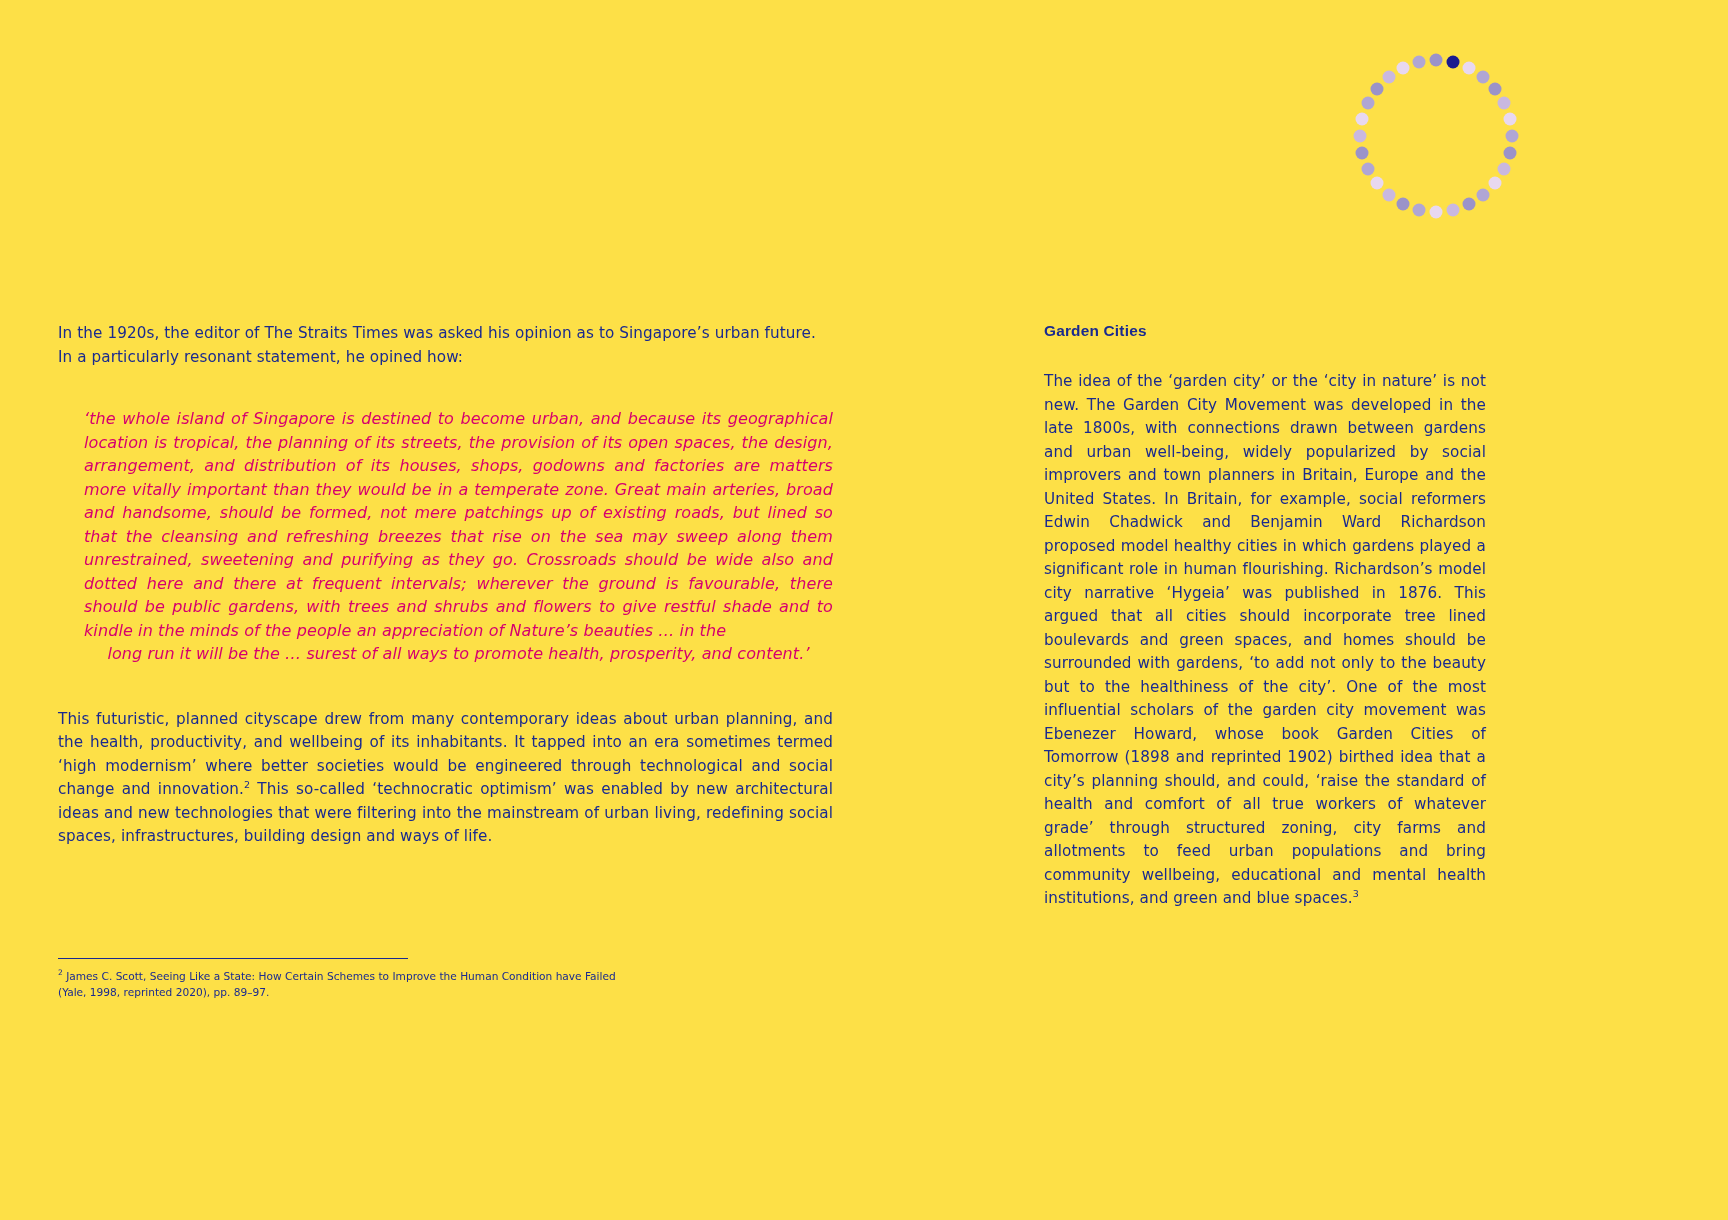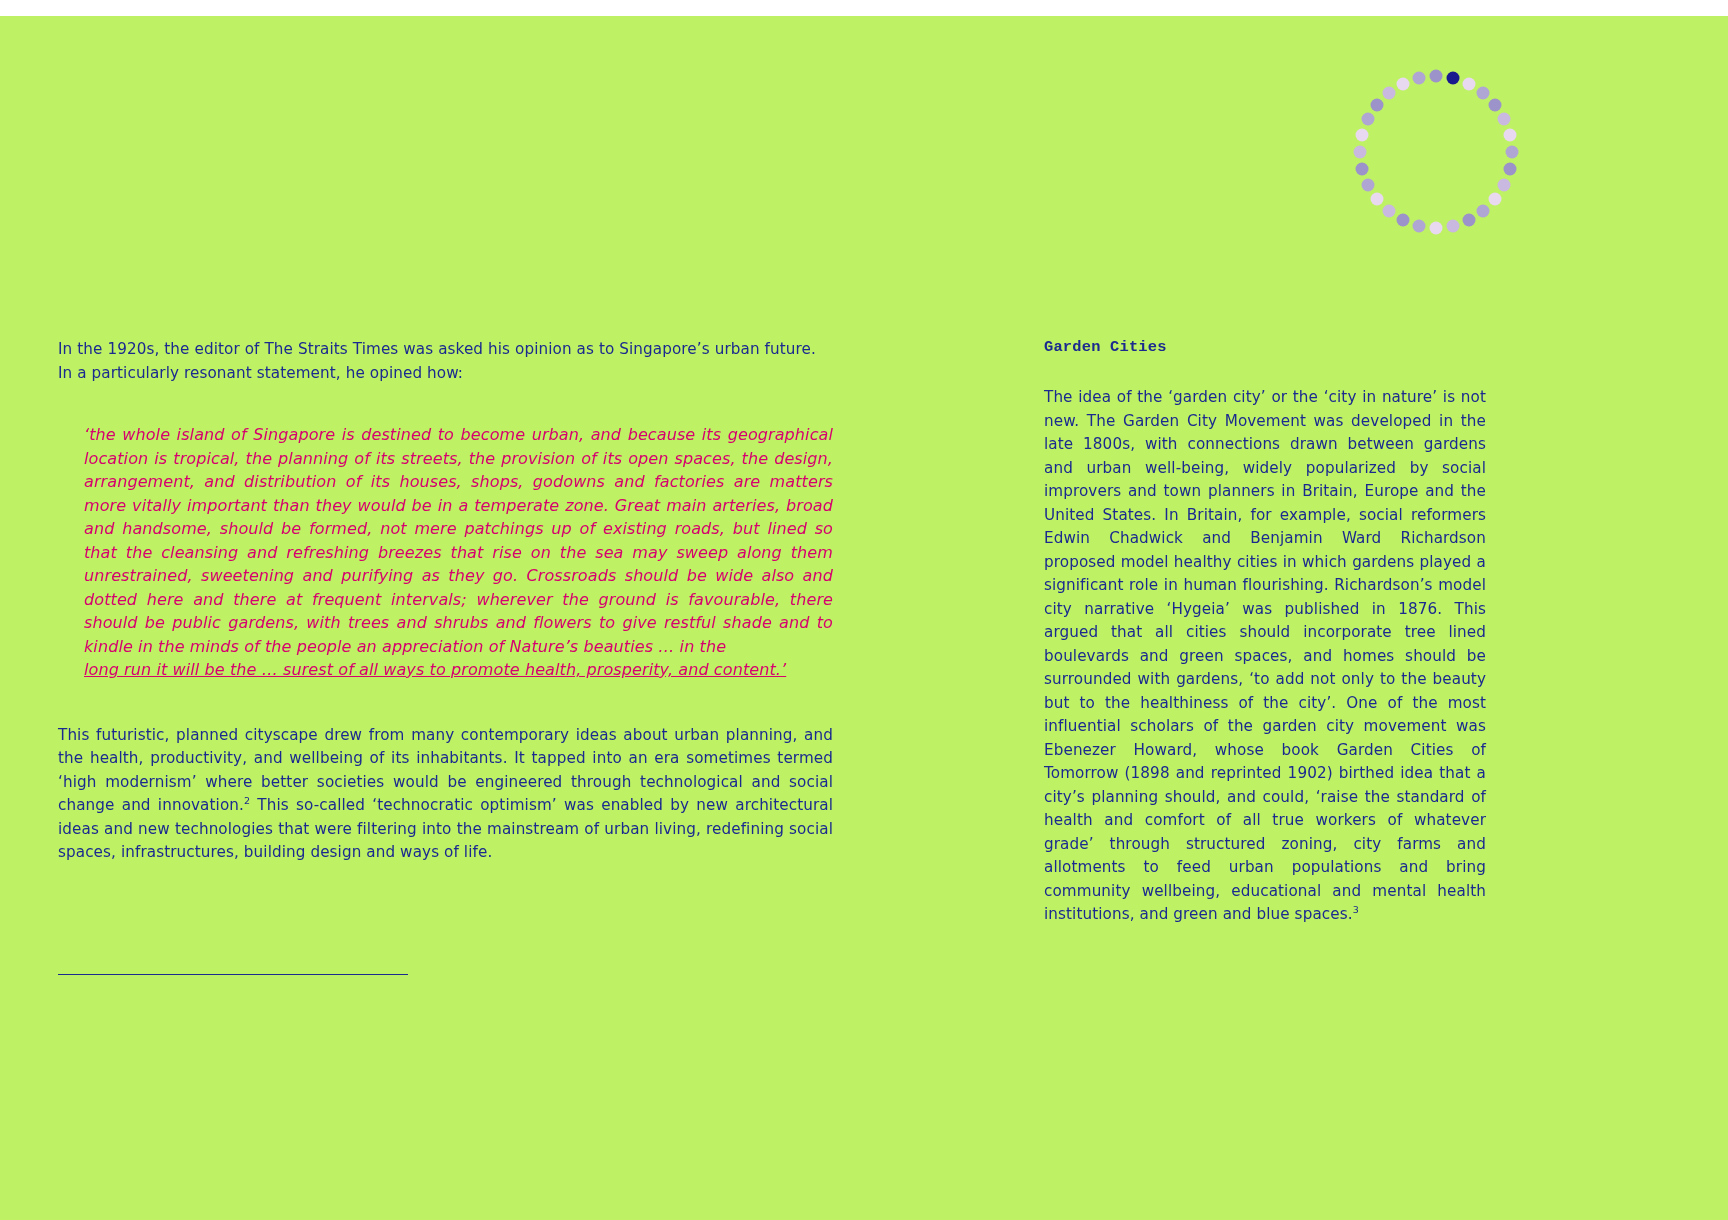--- a/index.html
+++ b/index.html
@@ -10,22 +10,21 @@
   body {
     width: 1728px;
     height: 1220px;
     position: relative;
     font-family: "DejaVu Sans", sans-serif;
     overflow: hidden;
   }
   .page {
     position: absolute;
     inset: 0;
-    background: #bef264;
-    margin-top: 16px;
+    background: #fde047;
   }
 
   
   .motif {
     position: absolute;
     left: 1348px;
     top: 48px;
     width: 176px;
     height: 176px;
   }
@@ -72,36 +71,35 @@
     padding: 0 0 0 26px;
     font-style: italic;
     font-size: 16px;
     line-height: 23.5px;
     color: #d6006e;
     text-align: justify;
     letter-spacing: 0.1px;
   }
   .quote .lastline {
     display: block;
-    text-align: left;
-    text-decoration: underline;
+    text-align: center;
   }
 
   .para-after-quote {
     margin-top: 42px;
   }
 
   .sup {
     font-size: 9.5px;
     vertical-align: super;
     line-height: 0;
   }
 
   .heading {
-    font-family: Liberation Mono, monospace;
+    font-family: Liberation Sans, sans-serif;
     font-size: 15.4px;
     font-weight: bold;
     color: #1a2a8f;
     margin: 0 0 30px 0;
     letter-spacing: 0.2px;
   }
 
   
   .footnotes {
     position: absolute;
@@ -177,15 +175,19 @@
 
   <div class="col-right">
     <h2 class="heading">Garden Cities</h2>
     <p class="body-text para">
       <span>The idea of the ‘garden city’ or the ‘city in nature’ is not new. The Garden City Movement was developed in the late 1800s, with connections drawn between gardens and urban well-being, widely popularized by social improvers and town planners in Britain, Europe and the United States. In Britain, for example, social reformers Edwin Chadwick and Benjamin Ward Richardson proposed model healthy cities in which gardens played a significant role in human flourishing. Richardson’s model city narrative ‘Hygeia’ was published in 1876. This argued that all cities should incorporate tree lined boulevards and green spaces, and homes should be surrounded with gardens, ‘to add not only to the beauty but to the healthiness of the city’. One of the most influential scholars of the garden city movement was Ebenezer Howard, whose book Garden Cities of Tomorrow (1898 and reprinted 1902) birthed idea that a city’s planning should, and could, ‘raise the standard of health and comfort of all true workers of whatever grade’ through structured zoning, city farms and allotments to feed urban populations and bring community wellbeing, educational and mental health institutions, and green and blue spaces.</span><span class="sup">3</span>
     </p>
   </div>
 
   <div class="footnotes">
     <div class="fn-rule"></div>
+    <p class="fn">
+      <span class="sup">2</span>
+      <span>James C. Scott, Seeing Like a State: How Certain Schemes to Improve the Human Condition have Failed (Yale, 1998, reprinted 2020), pp. 89–97.</span>
+    </p>
   </div>
 
 </div>
 
 </body></html>

